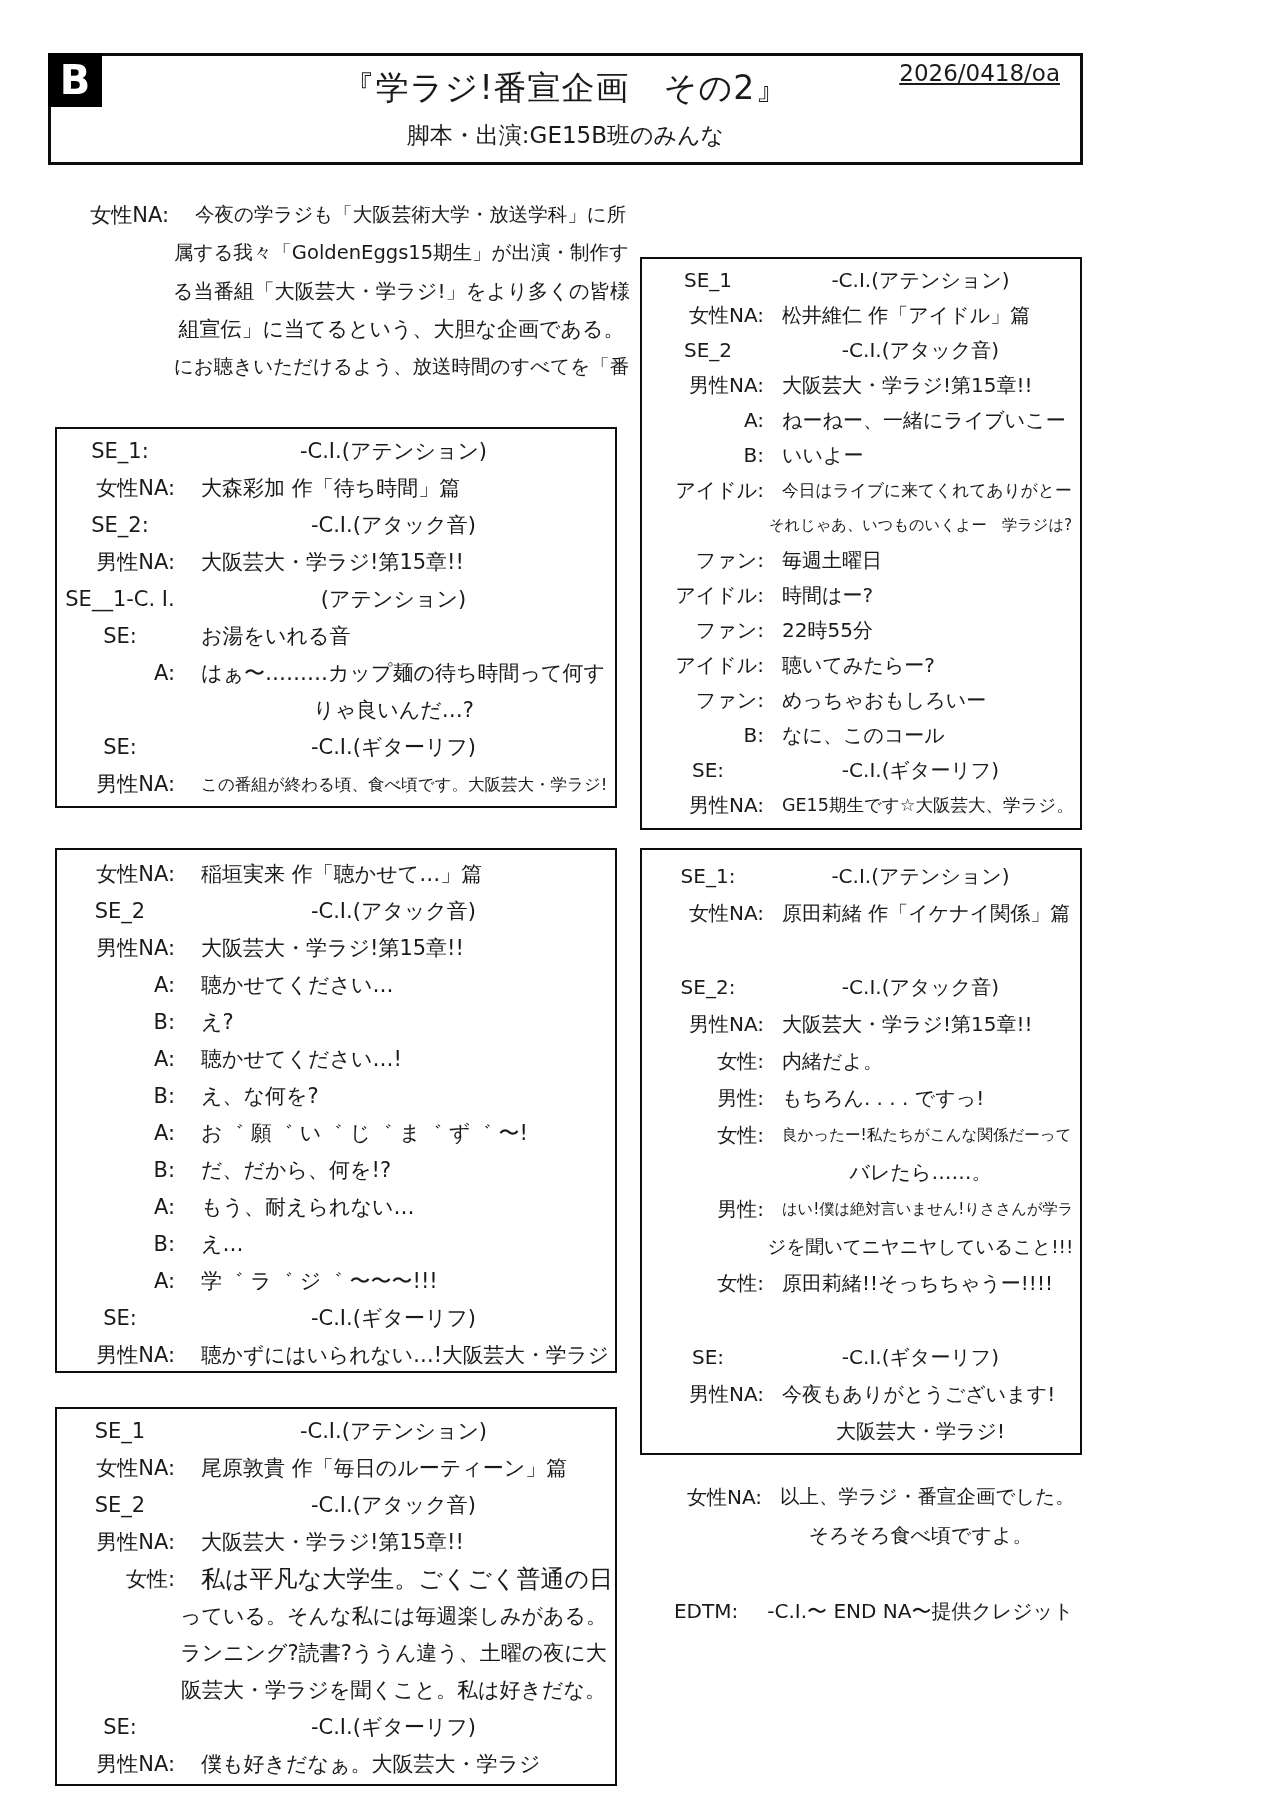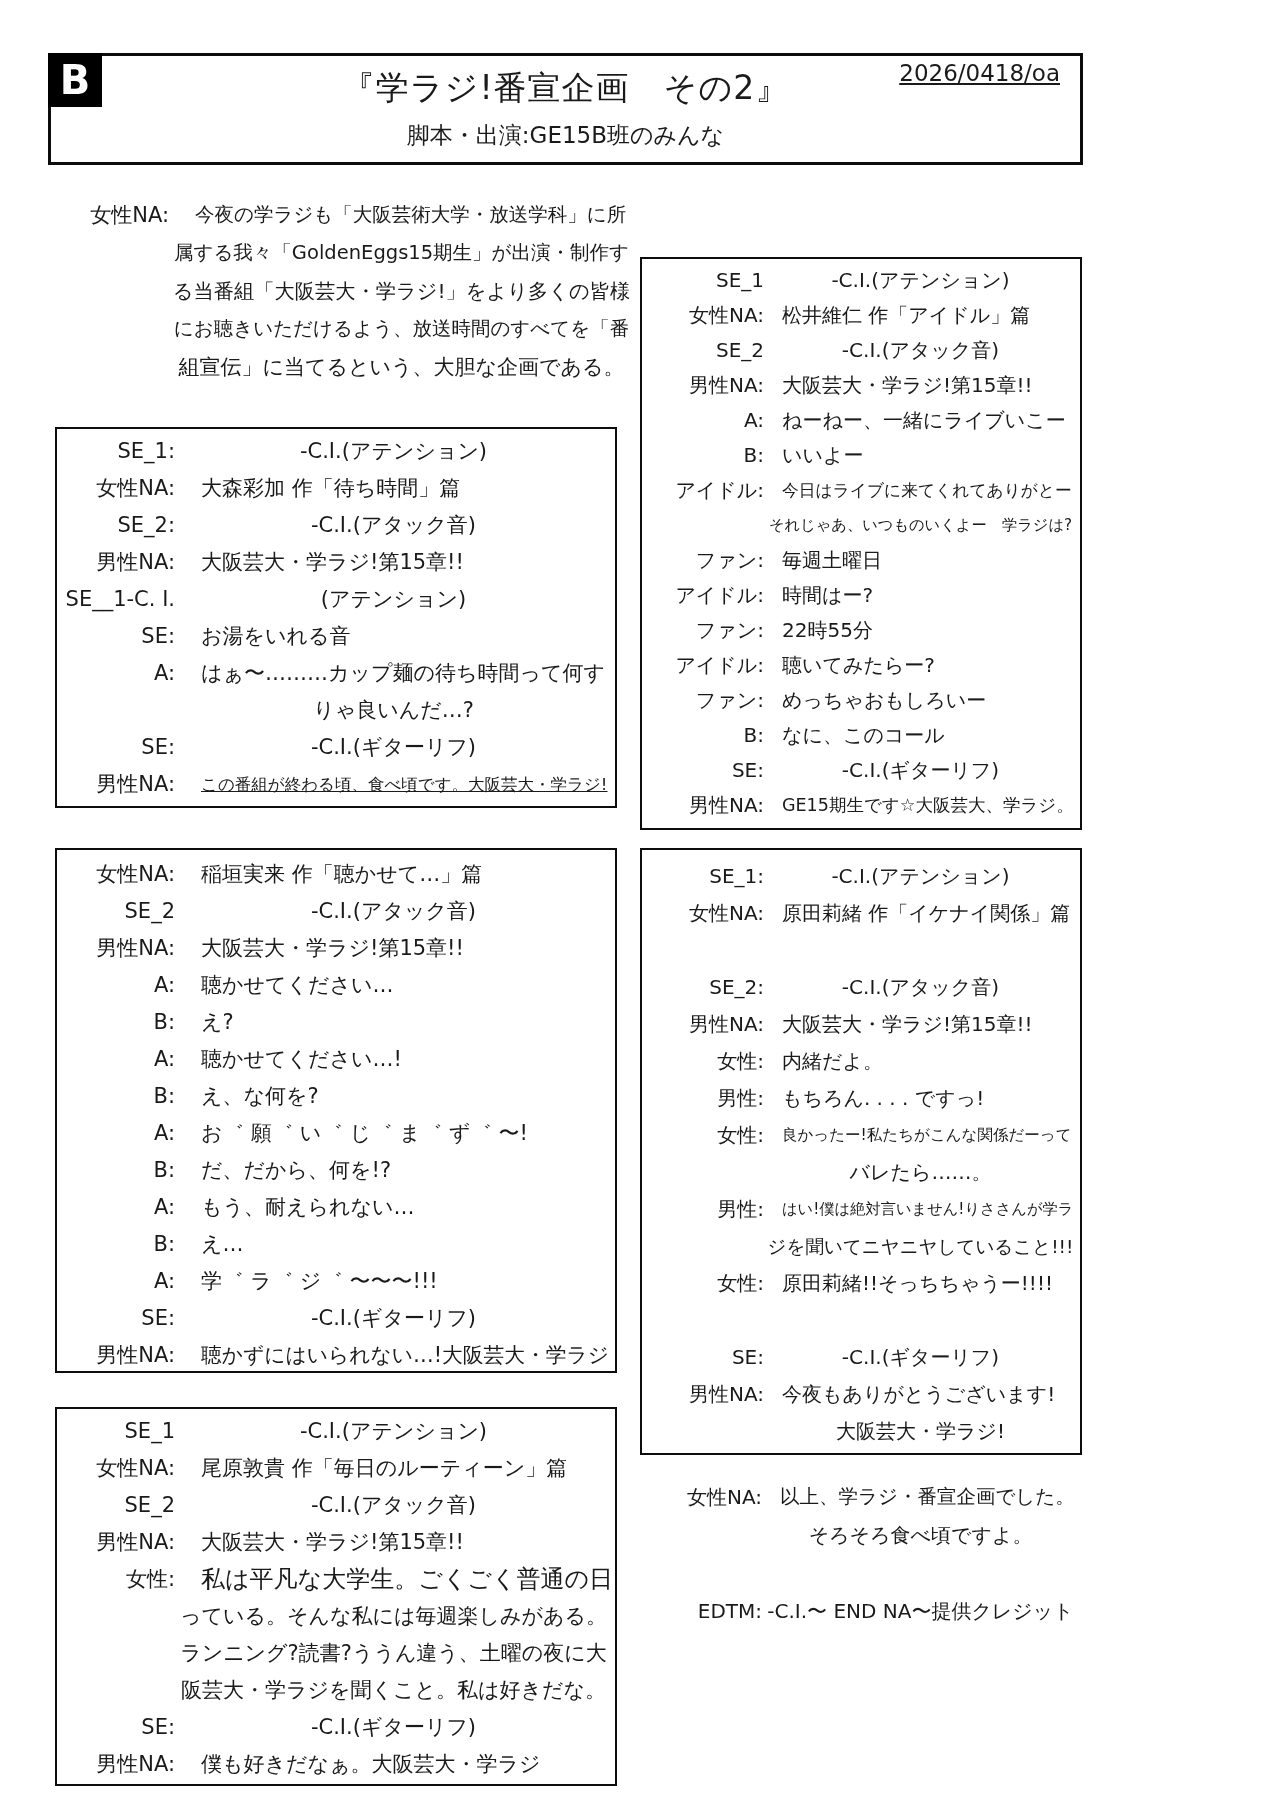--- a/index.html
+++ b/index.html
@@ -37,21 +37,21 @@
   #boxL3 { left:55px; top:1407px; width:562px; height:379px; --lh:37px; --lblw:110px; --fs:21px; --ind:26px; padding:4px 6px 0 8px; }
   #boxR1 { left:640px; top:257px; width:442px; height:573px; --lh:35px; --lblw:112px; --fs:20px; --ind:18px; padding:4px 6px 0 10px; }
   #boxR2 { left:640px; top:848px; width:442px; height:607px; --lh:37px; --lblw:112px; --fs:20px; --ind:18px; padding:8px 6px 0 10px; }
   #outro { left:640px; top:1478px; width:442px; --lh:38px; --lblw:112px; --fs:20px; --ind:18px; padding:0 6px 0 10px; }
 
   .row { display:flex; min-height:var(--lh); line-height:var(--lh); font-size:var(--fs); }
   .lbl {
     flex:0 0 auto; min-width:var(--lblw); text-align:right;
     white-space:pre; box-sizing:border-box;
   }
-  .lbl.se { text-align:right; }
+  .lbl.se { text-align:center; }
   .txt {
     flex:1 1 auto; min-width:0; white-space:pre;
     text-indent:var(--ind); overflow:hidden;
   }
   .txt.flush { text-indent:3px;text-align:center; }
 </style>
 </head>
 <body>
 
 <div class="page">
@@ -71,25 +71,25 @@
       <div class="row">
         <div class="lbl"></div>
         <div class="txt flush" style="font-size: 19.5px;">属する我々「GoldenEggs15期生」が出演・制作す</div>
       </div>
       <div class="row">
         <div class="lbl"></div>
         <div class="txt flush" style="font-size: 20.25px;">る当番組「大阪芸大・学ラジ!」をより多くの皆様</div>
       </div>
       <div class="row">
         <div class="lbl"></div>
+        <div class="txt flush">組宣伝」に当てるという、大胆な企画である。</div>
+      </div>
+      <div class="row">
+        <div class="lbl"></div>
         <div class="txt flush" style="font-size: 19.5px;">にお聴きいただけるよう、放送時間のすべてを「番</div>
-      </div>
-      <div class="row">
-        <div class="lbl"></div>
-        <div class="txt flush">組宣伝」に当てるという、大胆な企画である。</div>
       </div>
     </div>
 
   <div id="boxL1" class="block box">
       <div class="row">
         <div class="lbl se">SE_1:</div>
         <div class="txt flush">-C.I.(アテンション)</div>
       </div>
       <div class="row">
         <div class="lbl">女性NA:</div>
@@ -118,21 +118,21 @@
       <div class="row">
         <div class="lbl"></div>
         <div class="txt flush">りゃ良いんだ…?</div>
       </div>
       <div class="row">
         <div class="lbl se">SE:</div>
         <div class="txt flush">-C.I.(ギターリフ)</div>
       </div>
       <div class="row">
         <div class="lbl">男性NA:</div>
-        <div class="txt" style="font-size: 16.5px; text-decoration: underline;">この番組が終わる頃、食べ頃です。大阪芸大・学ラジ!</div>
+        <div class="txt" style="font-size: 16.5px;">この番組が終わる頃、食べ頃です。大阪芸大・学ラジ!</div>
       </div>
     </div>
   <div id="boxL2" class="block box">
       <div class="row">
         <div class="lbl">女性NA:</div>
         <div class="txt">稲垣実来 作「聴かせて…」篇</div>
       </div>
       <div class="row">
         <div class="lbl se">SE_2</div>
         <div class="txt flush">-C.I.(アタック音)</div>

